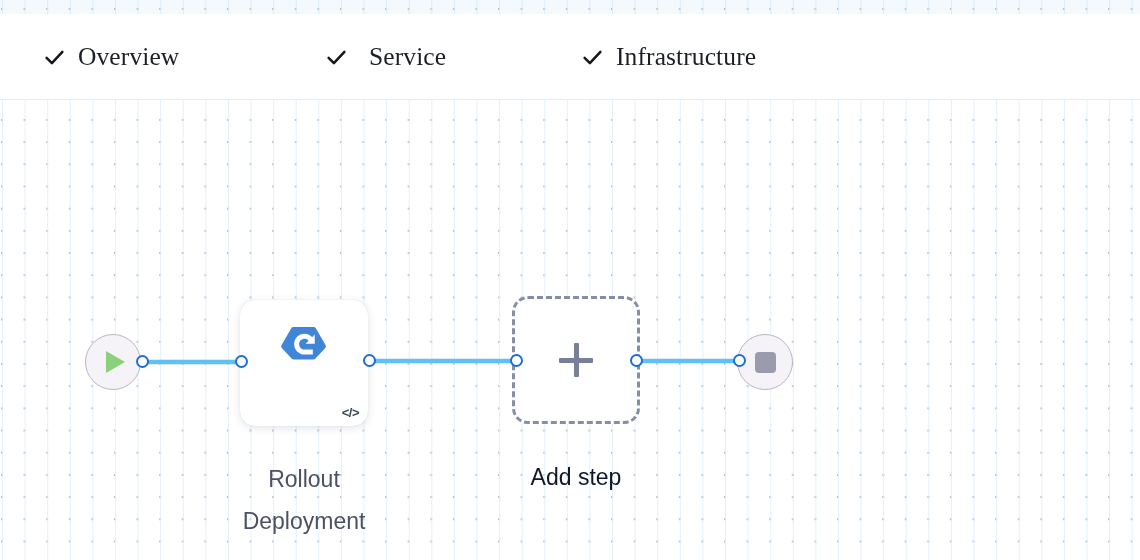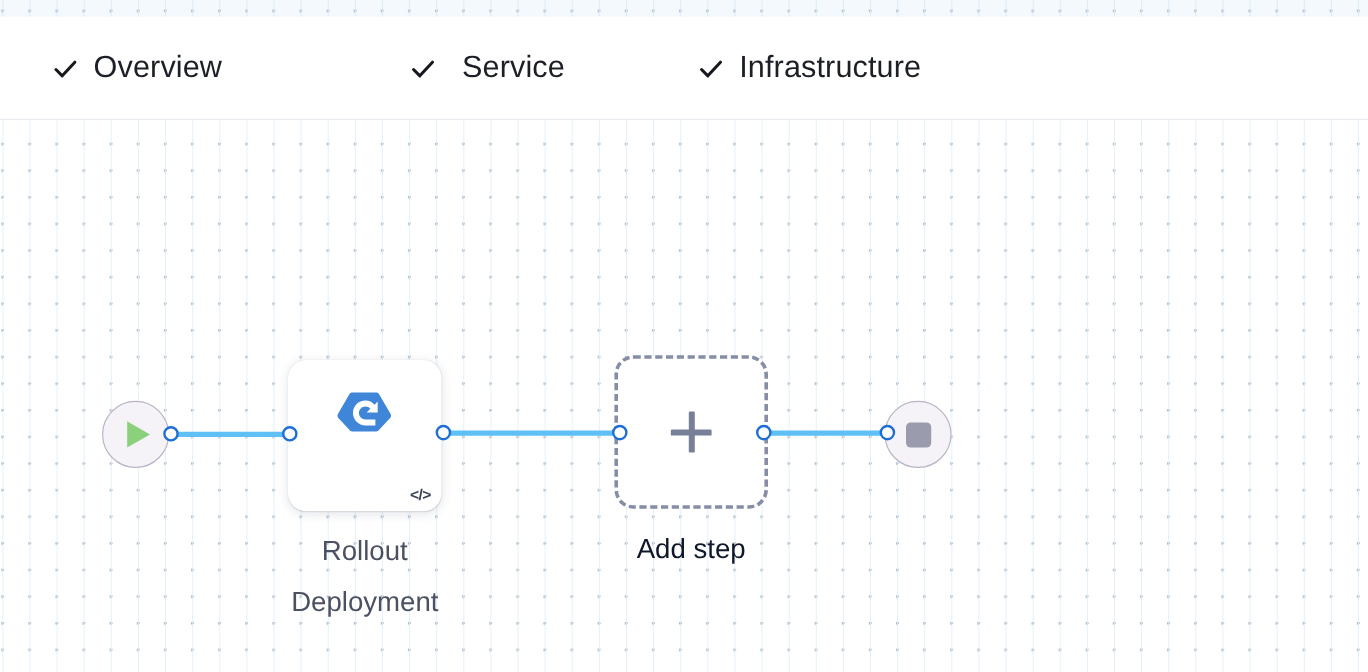--- a/index.html
+++ b/index.html
@@ -68,20 +68,21 @@
     position: absolute;
     top: 0;
     height: 86px;
     display: flex;
     align-items: center;
     gap: 13px;
     cursor: pointer;
     user-select: none;
     padding: 0 22px;
     box-sizing: border-box;
+    font-family: Liberation Serif, serif;
   }
   .tab .check {
     display: block;
     width: 21px;
     height: 21px;
     flex: 0 0 auto;
     color: #16181d;
   }
   .tab .check svg { display: block; width: 21px; height: 21px; }
   .tab .tab-label {
@@ -101,21 +102,21 @@
     right: 3px;
     bottom: 0;
     height: 4px;
     background: #2f72c8;
     border-radius: 2px 2px 0 0;
     display: none;
   }
   .tab.active .tab-underline { display: block; }
 
   .tab-overview       { left: 22px; }
-  .tab-service        { left: 320px; gap: 22px; }
+  .tab-service        { left: 304px; gap: 22px; }
   .tab-infrastructure { left: 560px; }
   .tab-execution      { left: 857px; }
 
   
   .diagram {
     position: absolute;
     left: 0;
     top: 100px;
     width: 1140px;
     height: 460px;
@@ -193,20 +194,21 @@
   }
 
   .node-label {
     position: absolute;
     text-align: center;
     font-size: 23px;
     line-height: 42px;
     color: #4b5063;
     white-space: pre-line;
     user-select: none;
+    margin-top: 20px;
   }
   .label-rollout {
     left: 184px;
     top: 338px;
     width: 240px;
   }
   .label-addstep {
     left: 456px;
     top: 336px;
     width: 240px;

